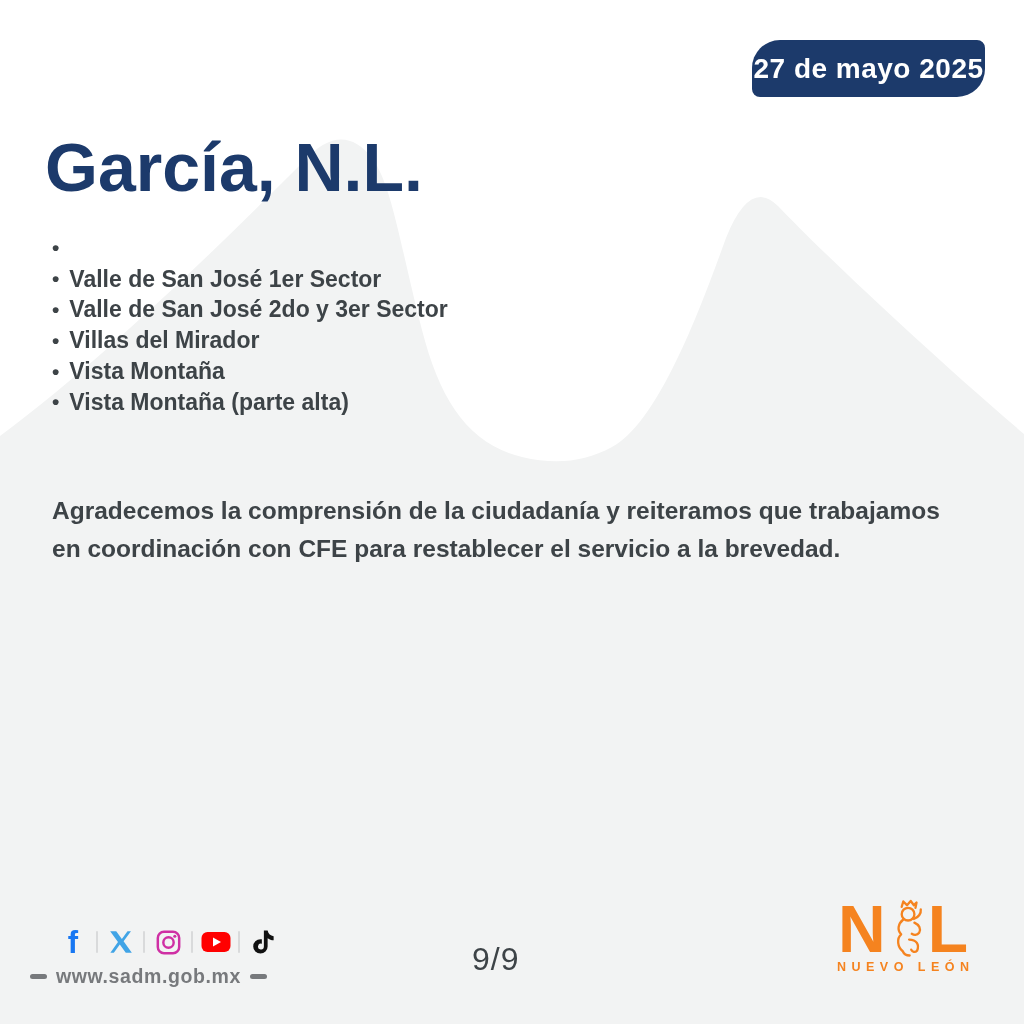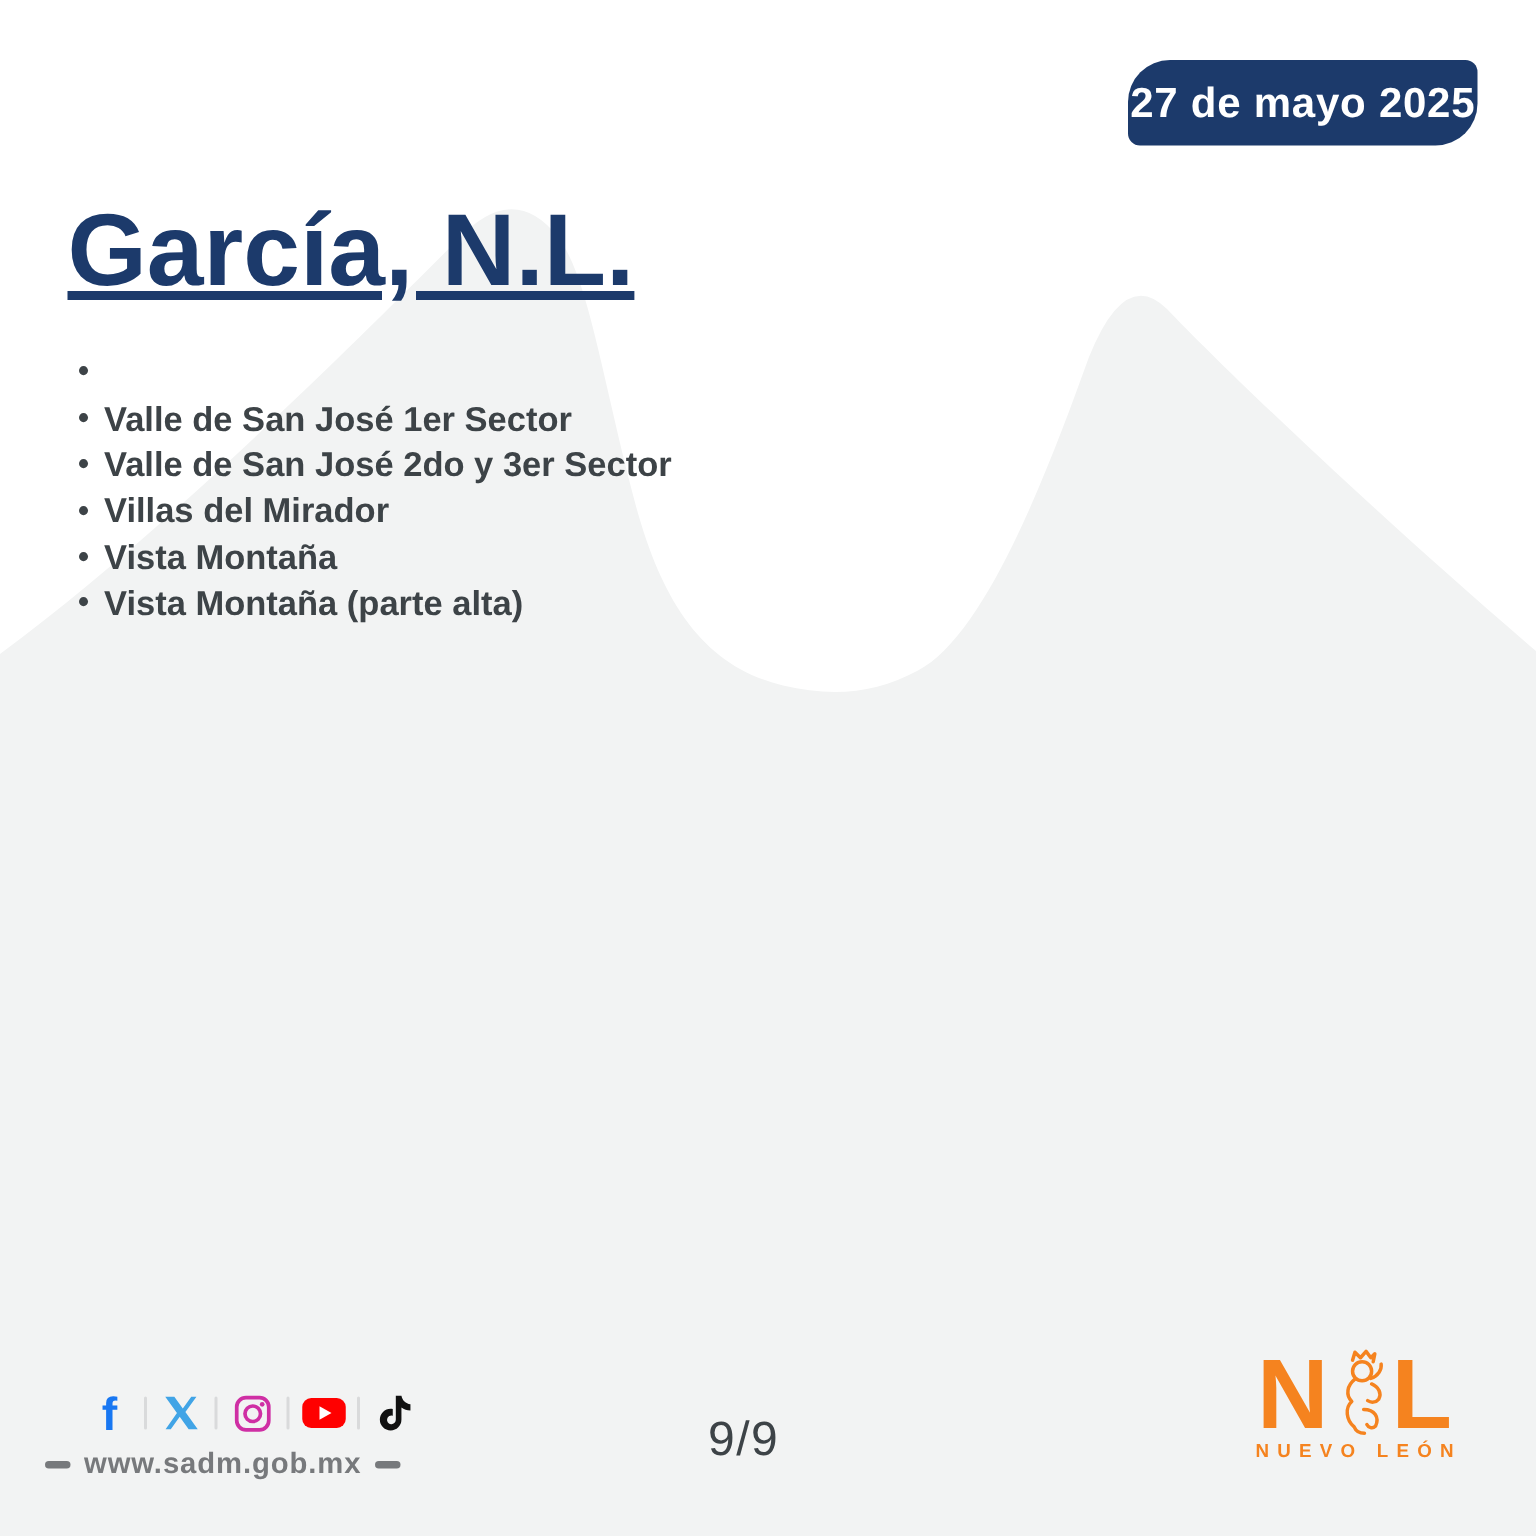--- a/index.html
+++ b/index.html
@@ -24,21 +24,21 @@
     position:absolute;left:752px;top:40px;
     width:233px;height:57px;
     background:var(--navy);
     border-radius:28px 8px 28px 8px;
     display:flex;align-items:center;justify-content:center;
     color:#ffffff;font-size:28px;font-weight:700;letter-spacing:.5px;
   }
   .page-title{
     position:absolute;left:45px;top:128px;
     color:var(--navy);
-    font-size:68px;font-weight:800;letter-spacing:0px;text-decoration:underline;
+    font-size:68px;font-weight:800;letter-spacing:0px;
   }
   .colonia-list{
     position:absolute;left:52px;top:233px;
     list-style:none;
     color:var(--text-dark);
     font-size:23px;font-weight:600;
   }
   .colonia-list li{height:30.8px;display:flex;align-items:center;}
   .colonia-list .bullet{margin-right:10px;font-size:21px;}
   .message{
@@ -123,20 +123,22 @@
     <li>
       <span class="bullet">•</span>
       <span>Vista Montaña</span>
     </li>
     <li>
       <span class="bullet">•</span>
       <span>Vista Montaña (parte alta)</span>
     </li>
   </ul>
 
+  <p class="message">Agradecemos la comprensión de la ciudadanía y reiteramos que trabajamos
+en coordinación con CFE para restablecer el servicio a la brevedad.</p>
 
   <div class="social-row">
     <span class="icon-box">
       <span class="fb-letter">f</span>
     </span>
     <span class="sep"></span>
     <span class="icon-box">
       <svg width="26" height="26" viewBox="0 0 24 24">
         <path d="M2 2 L9.2 12 L2.2 22 H5.4 L10.9 14.3 L16.4 22 H22 L14.4 11.4 L21.2 2 H18 L12.8 9.2 L7.6 2 Z" fill="#41a4e6"></path>
       </svg>

